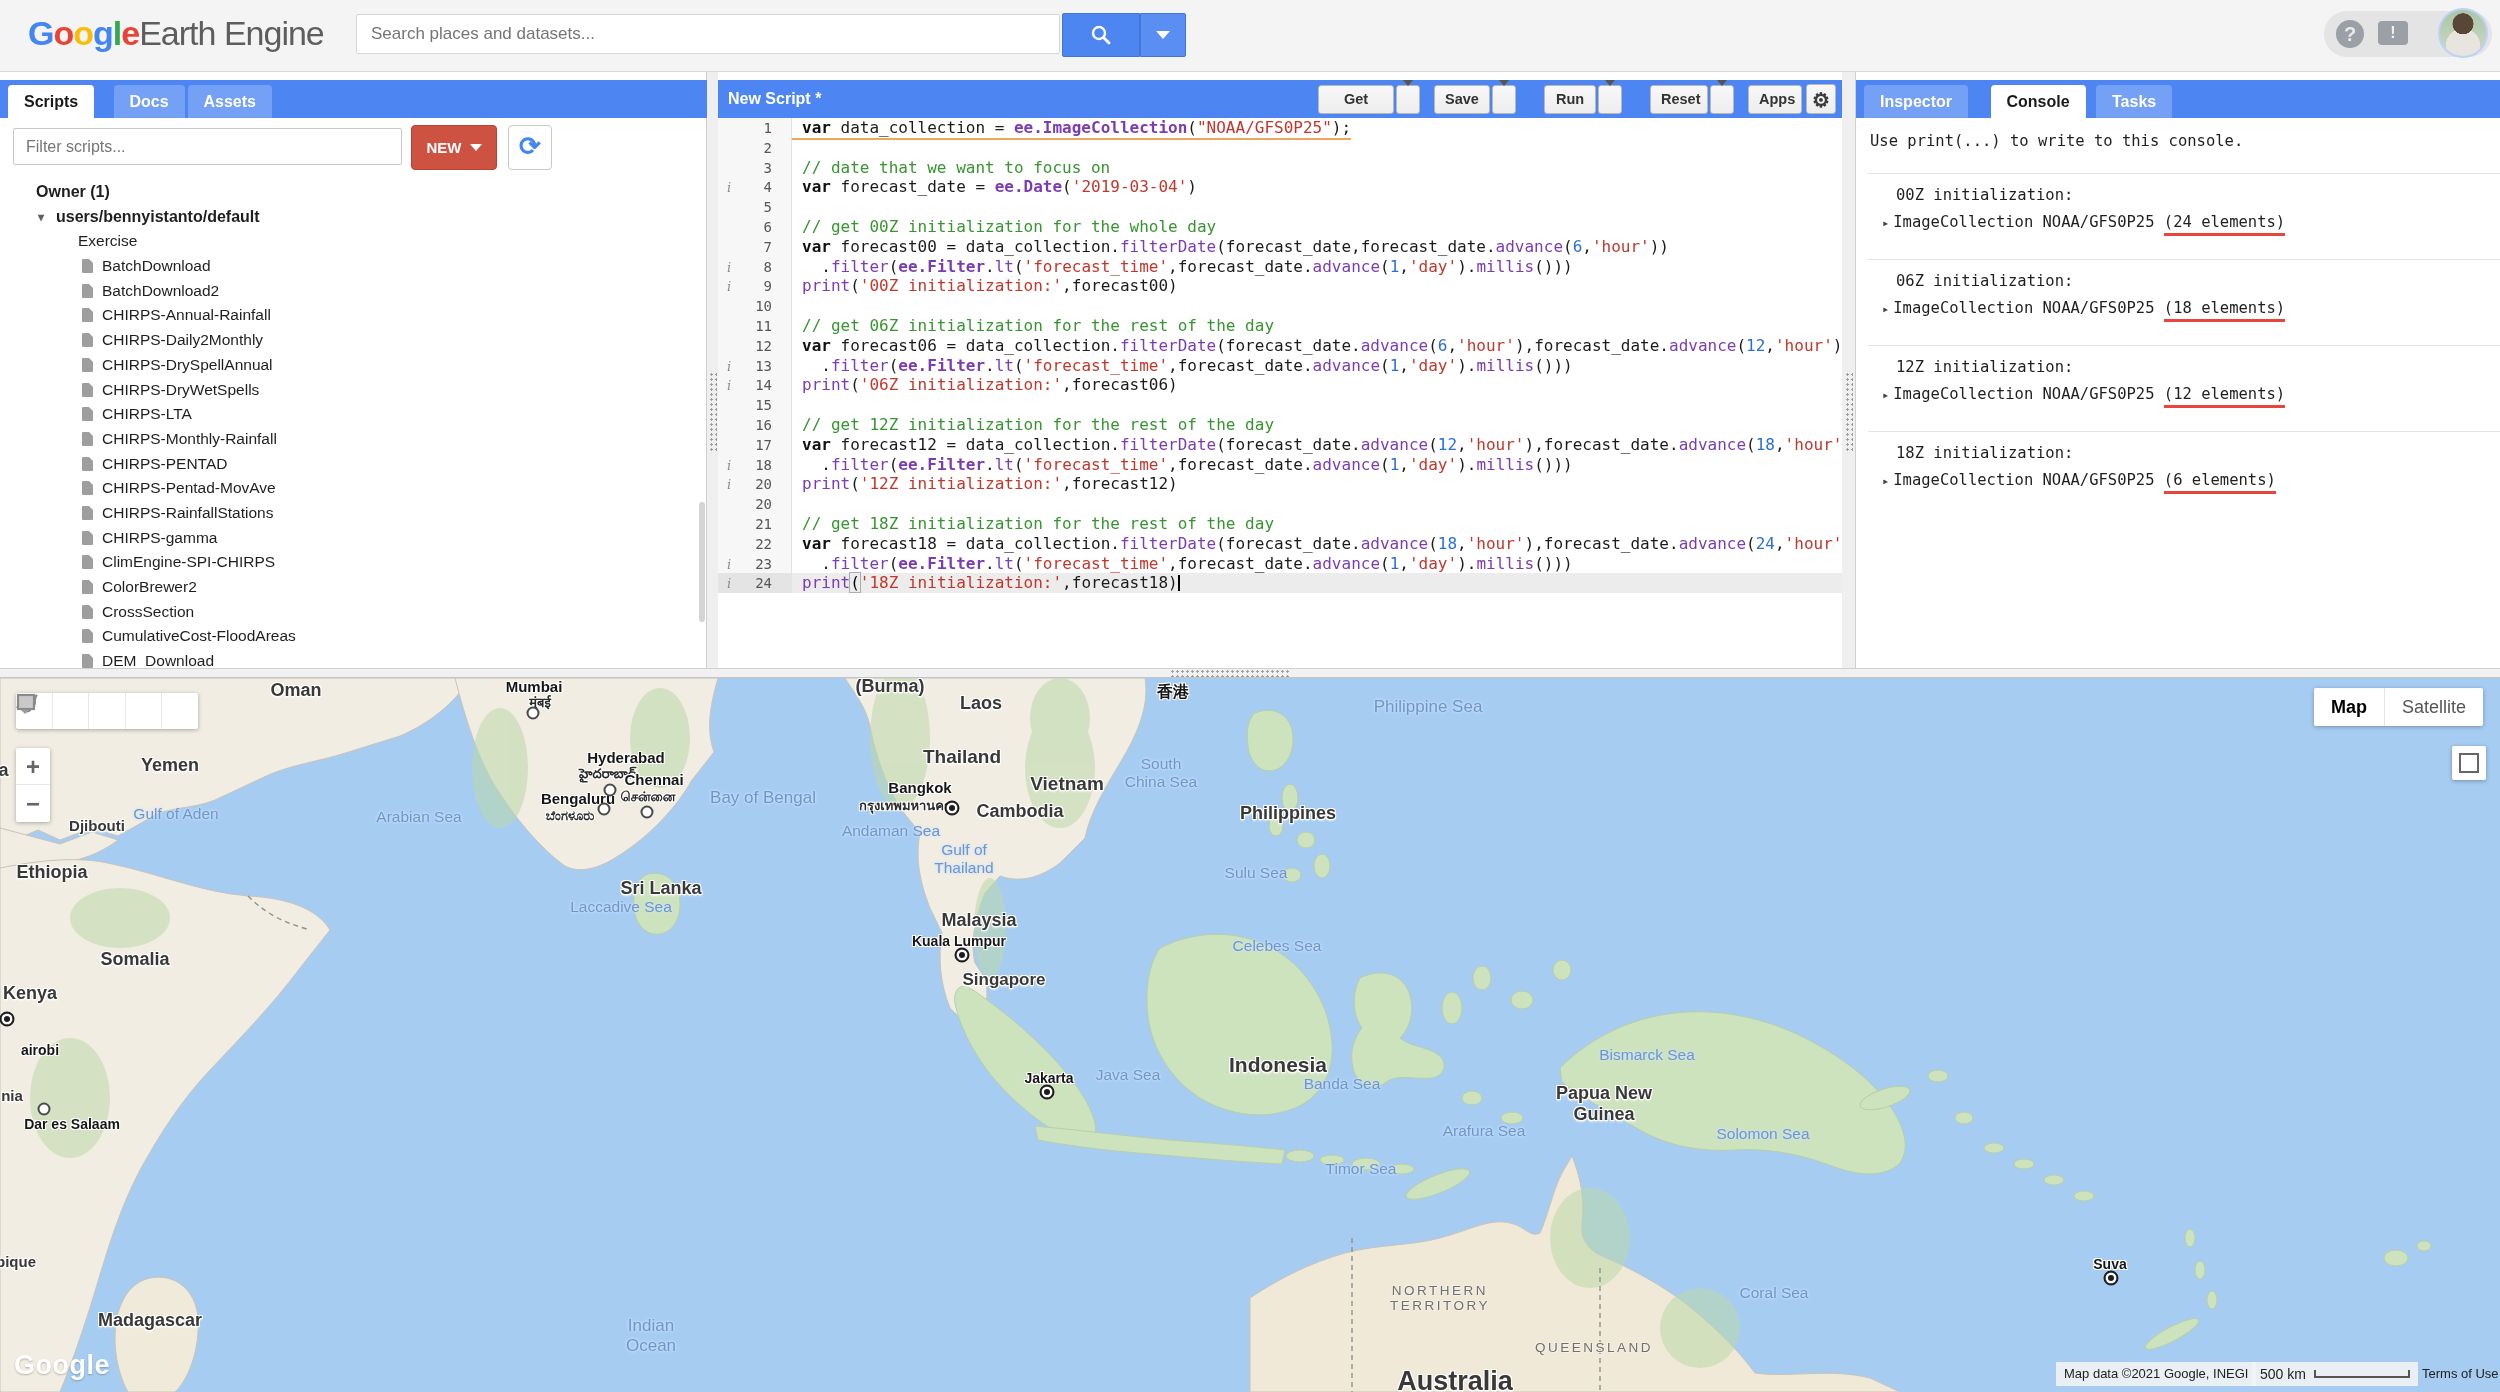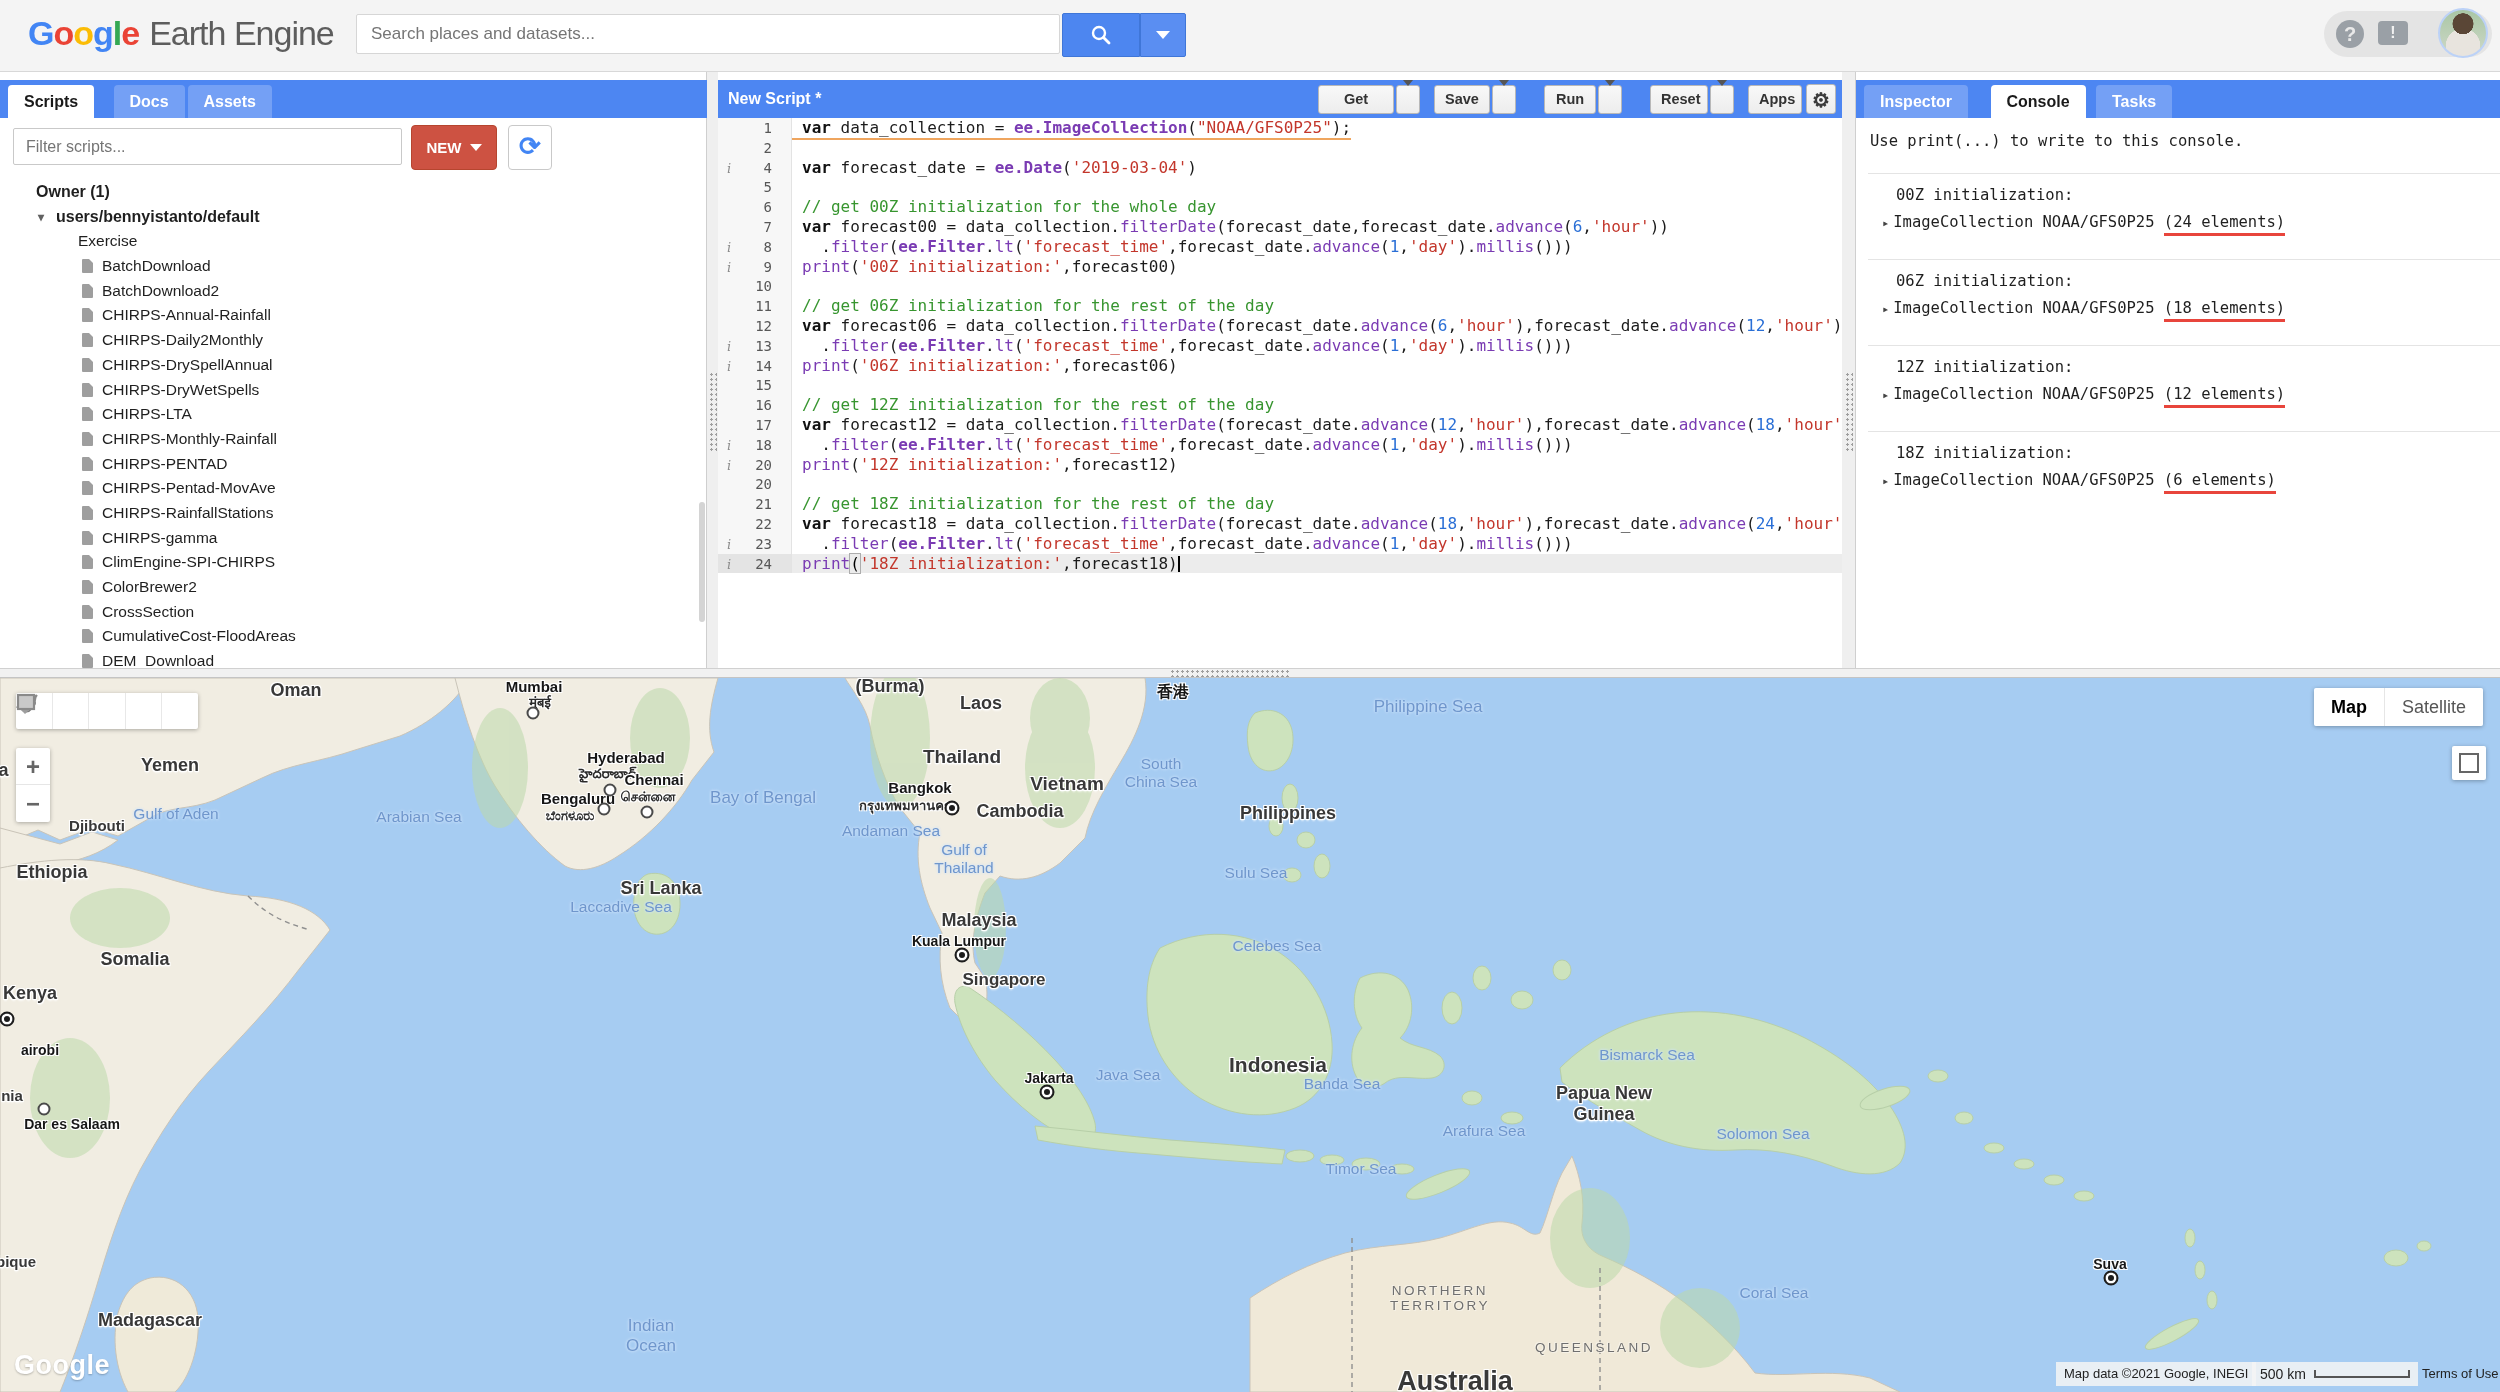--- a/index.html
+++ b/index.html
@@ -4,21 +4,21 @@
 <style>
   html,body{margin:0;padding:0;background:#fff;width:2500px;height:1392px;overflow:hidden;
     font-family:"Liberation Sans",sans-serif;-webkit-font-smoothing:antialiased;}
   .abs{position:absolute;}
   #app{position:relative;width:2500px;height:1392px;background:#e9e9e9;}
 
   
   #topbar{left:0;top:0;width:2500px;height:71px;background:#f4f4f4;border-bottom:1px solid #d8d8d8;}
   #logo{left:28px;top:14px;font-size:34px;letter-spacing:-1px;}
   #logo .gl{font-weight:bold;}
-  #logo .prod{color:#5d5d5d;margin-left:10px;font-weight:400;}
+  #logo .prod{color:#5d5d5d;font-weight:400;}
   #search-wrap{left:356px;top:13px;height:42px;}
   #search-input{position:absolute;left:0;top:1px;width:704px;height:40px;border:1px solid #d6d6d6;background:#fff;
     font-size:17px;color:#9e9e9e;padding:0 14px;box-sizing:border-box;border-radius:2px;outline:none;
     font-family:"Liberation Sans",sans-serif;}
   #search-btn{position:absolute;left:706px;top:0;width:76px;height:42px;background:#4d86f0;border:1px solid #3f76d8;
     border-radius:2px 0 0 2px;display:flex;align-items:center;justify-content:center;cursor:pointer;}
   #search-drop{position:absolute;left:784px;top:0;width:44px;height:42px;background:#5a8ef2;border:1px solid #3f76d8;
     border-radius:0 2px 2px 0;display:flex;align-items:center;justify-content:center;cursor:pointer;}
   .caret-down-w{width:0;height:0;border-left:7px solid transparent;border-right:7px solid transparent;border-top:8px solid #fff;}
   #acct-pill{left:2324px;top:11px;width:168px;height:46px;background:#e4e4e4;border-radius:23px;}
@@ -225,20 +225,21 @@
       <div class="ed-btn btn" style="left:826px;width:52px;">Run</div>
       <div class="ed-mini btn" style="left:880px;"><span class="caret-down-g"></span></div>
       <div class="ed-btn btn" style="left:932px;width:58px;">Reset</div>
       <div class="ed-mini btn" style="left:992px;"><span class="caret-down-g"></span></div>
       <div class="ed-btn btn" style="left:1030px;width:54px;">Apps</div>
       <div id="gear-btn" class="btn">⚙</div>
     </div>
     <div id="code-area" class="abs">
         <div class="code-line"><span class="gutter"><span class="ginfo"></span><span class="lnum">1</span></span><span class="ctext u-warn"><span class="tk-k">var</span><span class="tk-v"> data_collection = </span><span class="tk-ee">ee.ImageCollection</span><span class="tk-v">(</span><span class="tk-s">"NOAA/GFS0P25"</span><span class="tk-v">);</span></span></div>
         <div class="code-line"><span class="gutter"><span class="ginfo"></span><span class="lnum">2</span></span><span class="ctext"></span></div>
+        <div class="code-line"><span class="gutter"><span class="ginfo"></span><span class="lnum">3</span></span><span class="ctext"><span class="tk-c">// date that we want to focus on</span></span></div>
         <div class="code-line"><span class="gutter"><span class="ginfo">i</span><span class="lnum">4</span></span><span class="ctext"><span class="tk-k">var</span><span class="tk-v"> forecast_date = </span><span class="tk-ee">ee.Date</span><span class="tk-v">(</span><span class="tk-s">'2019-03-04'</span><span class="tk-v">)</span></span></div>
         <div class="code-line"><span class="gutter"><span class="ginfo"></span><span class="lnum">5</span></span><span class="ctext"></span></div>
         <div class="code-line"><span class="gutter"><span class="ginfo"></span><span class="lnum">6</span></span><span class="ctext"><span class="tk-c">// get 00Z initialization for the whole day</span></span></div>
         <div class="code-line"><span class="gutter"><span class="ginfo"></span><span class="lnum">7</span></span><span class="ctext"><span class="tk-k">var</span><span class="tk-v"> forecast00 = data_collection.</span><span class="tk-m">filterDate</span><span class="tk-v">(forecast_date,forecast_date.</span><span class="tk-m">advance</span><span class="tk-v">(</span><span class="tk-num">6</span><span class="tk-v">,</span><span class="tk-s">'hour'</span><span class="tk-v">))</span></span></div>
         <div class="code-line"><span class="gutter"><span class="ginfo">i</span><span class="lnum">8</span></span><span class="ctext"><span class="tk-v">  .</span><span class="tk-m">filter</span><span class="tk-v">(</span><span class="tk-ee">ee.Filter</span><span class="tk-v">.</span><span class="tk-m">lt</span><span class="tk-v">(</span><span class="tk-s">'forecast_time'</span><span class="tk-v">,forecast_date.</span><span class="tk-m">advance</span><span class="tk-v">(</span><span class="tk-num">1</span><span class="tk-v">,</span><span class="tk-s">'day'</span><span class="tk-v">).</span><span class="tk-m">millis</span><span class="tk-v">()))</span></span></div>
         <div class="code-line"><span class="gutter"><span class="ginfo">i</span><span class="lnum">9</span></span><span class="ctext"><span class="tk-m">print</span><span class="tk-v">(</span><span class="tk-s">'00Z initialization:'</span><span class="tk-v">,forecast00)</span></span></div>
         <div class="code-line"><span class="gutter"><span class="ginfo"></span><span class="lnum">10</span></span><span class="ctext"></span></div>
         <div class="code-line"><span class="gutter"><span class="ginfo"></span><span class="lnum">11</span></span><span class="ctext"><span class="tk-c">// get 06Z initialization for the rest of the day</span></span></div>
         <div class="code-line"><span class="gutter"><span class="ginfo"></span><span class="lnum">12</span></span><span class="ctext"><span class="tk-k">var</span><span class="tk-v"> forecast06 = data_collection.</span><span class="tk-m">filterDate</span><span class="tk-v">(forecast_date.</span><span class="tk-m">advance</span><span class="tk-v">(</span><span class="tk-num">6</span><span class="tk-v">,</span><span class="tk-s">'hour'</span><span class="tk-v">),forecast_date.</span><span class="tk-m">advance</span><span class="tk-v">(</span><span class="tk-num">12</span><span class="tk-v">,</span><span class="tk-s">'hour'</span><span class="tk-v">))</span></span></div>
         <div class="code-line"><span class="gutter"><span class="ginfo">i</span><span class="lnum">13</span></span><span class="ctext"><span class="tk-v">  .</span><span class="tk-m">filter</span><span class="tk-v">(</span><span class="tk-ee">ee.Filter</span><span class="tk-v">.</span><span class="tk-m">lt</span><span class="tk-v">(</span><span class="tk-s">'forecast_time'</span><span class="tk-v">,forecast_date.</span><span class="tk-m">advance</span><span class="tk-v">(</span><span class="tk-num">1</span><span class="tk-v">,</span><span class="tk-s">'day'</span><span class="tk-v">).</span><span class="tk-m">millis</span><span class="tk-v">()))</span></span></div>

